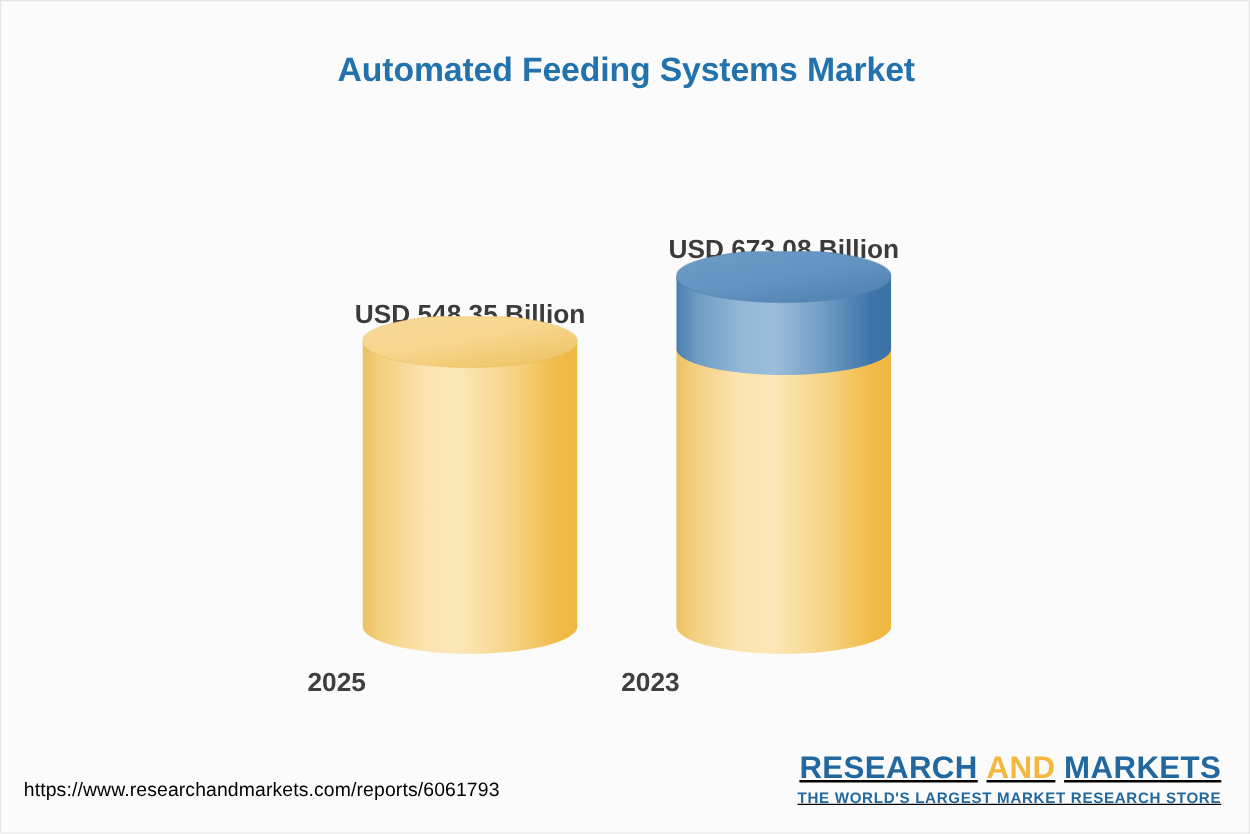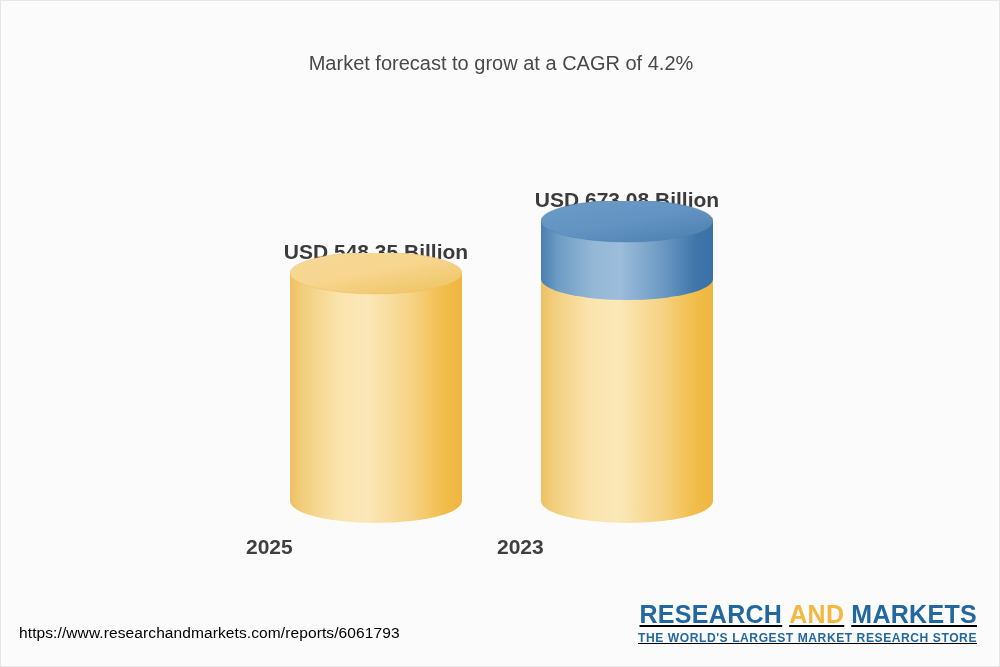--- a/index.html
+++ b/index.html
@@ -131,21 +131,21 @@
     margin-top: 2px;
     white-space: nowrap;
   }
 </style>
 </head>
 <body>
 
 <div class="infographic">
 
   <div class="header">
-    <div class="chart-subtitle">Market forecast to grow at a CAGR of 4.2%</div>
+    <div class="chart-title">Automated Feeding Systems Market</div>
   </div>
 
   <div class="plot">
 
     <div class="col col-2025">
       <div class="value-label v2025">USD 548.35 Billion</div>
 
       <div class="cyl-wrap" style="top:252px;">
         <svg width="172" height="272" viewBox="0 0 172 272" aria-hidden="true">
           <defs>

